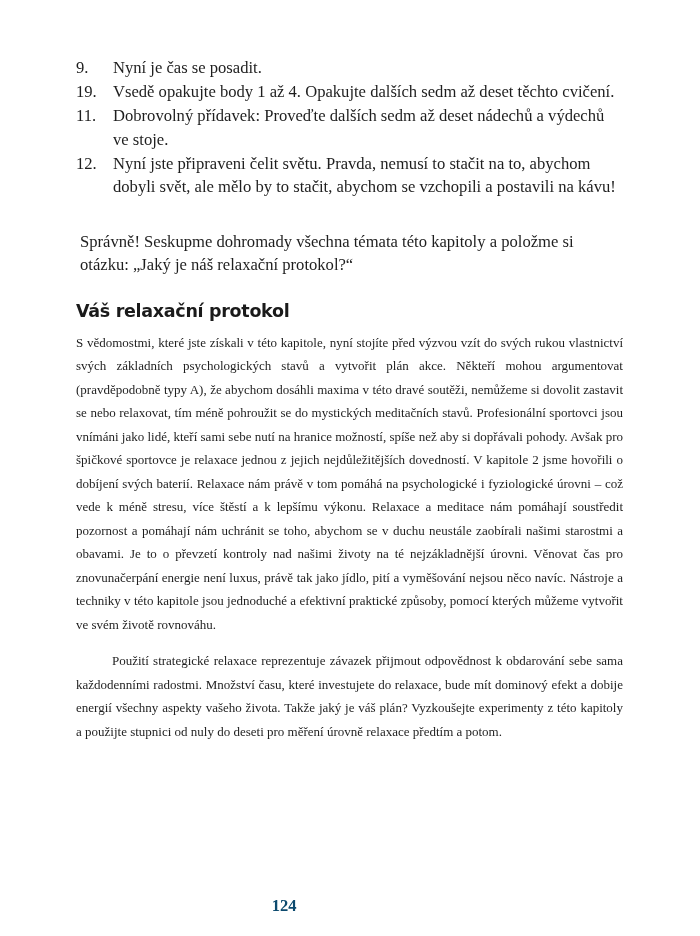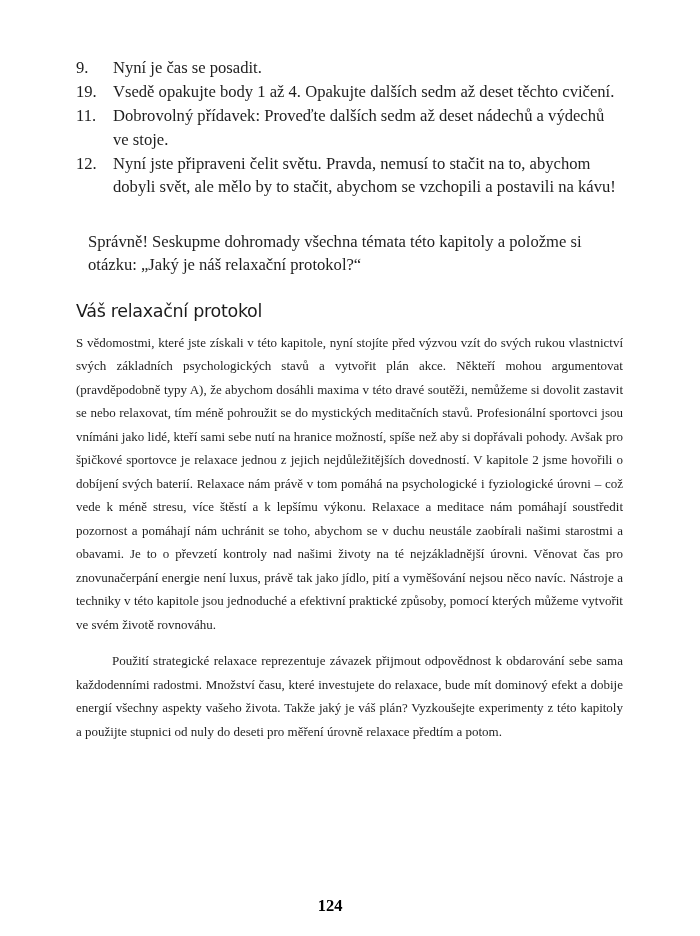--- a/index.html
+++ b/index.html
@@ -34,28 +34,28 @@
   }
   .list-num {
     width: 37px;
     flex: 0 0 37px;
   }
   .list-text {
     flex: 1;
     font-family: Liberation Serif, serif;
   }
   .intro {
-    margin: 31px 0 0 12px;
+    margin: 31px 0 0 4px;
     font-size: 16.6px;
     line-height: 23.5px;
   }
   .heading {
     margin: 22px 0 0 0;
     font-family: "DejaVu Sans", "Liberation Sans", sans-serif;
-    font-weight: normal;
+    font-weight: bold;
     font-size: 17.5px;
     line-height: 24px;
     letter-spacing: -0.3px;
     color: #1a1a1a;
   }
   .para {
     margin: 8px 0 0 0;
     font-size: 13px;
     line-height: 23.5px;
     text-align: justify;
@@ -68,22 +68,21 @@
   }
   .page-number {
     position: absolute;
     left: 0;
     width: 568px;
     top: 896px;
     text-align: center;
     font-family: "Liberation Serif", "DejaVu Serif", serif;
     font-weight: bold;
     font-size: 16.5px;
-    color: #000000;
-    margin-left: 46px;
+    color: #0c4a6e;
   }
 </style>
 </head>
 <body>
 
 <div class="page">
   <ol class="list">
     <li class="list-item">
       <span class="list-num">9.</span>
       <span class="list-text">Nyní je čas se posadit.</span>

